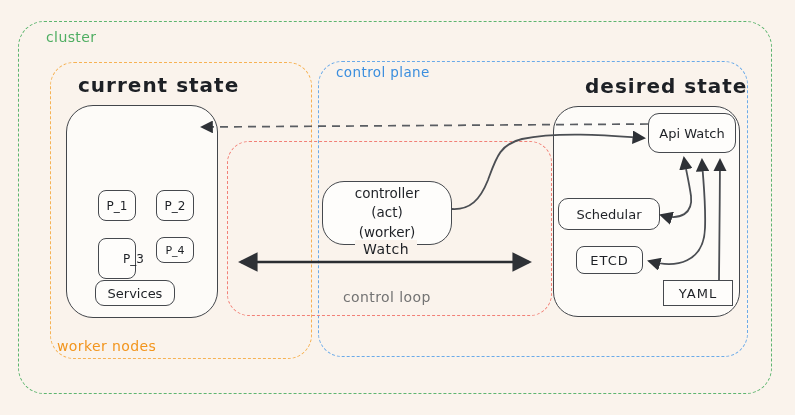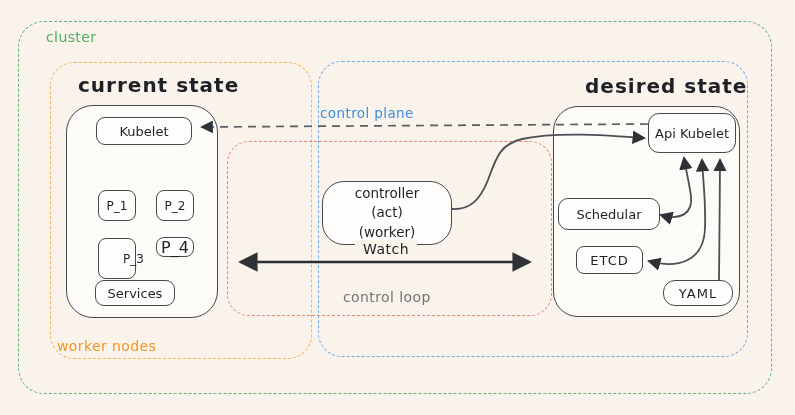--- a/index.html
+++ b/index.html
@@ -80,64 +80,61 @@
 <body>
 
 <div id="canvas">
 
   <div class="boundary" style="left:18px;top:21px;width:754px;height:373px;border-color:#5db56f;border-radius:26px;"></div>
   <div class="boundary" style="left:50px;top:62px;width:262px;height:297px;border-color:#f6b254;border-radius:24px;"></div>
   <div class="boundary" style="left:318px;top:61px;width:430px;height:296px;border-color:#6aaae9;border-radius:24px;"></div>
   <div class="boundary" style="left:227px;top:141px;width:325px;height:175px;border-color:#f28077;border-radius:22px;"></div>
 
   <div class="region-label" style="left:46px;top:29px;color:#4fae62;">cluster</div>
-  <div class="region-label" style="left:320px;top:64px;color:#3b8ede;font-size:13.5px;margin-top:41px;">control plane</div>
+  <div class="region-label" style="left:336px;top:64px;color:#3b8ede;font-size:13.5px;">control plane</div>
   <div class="region-label" style="left:57px;top:338px;color:#f2951d;">worker nodes</div>
   <div class="region-label" style="left:343px;top:289px;color:#737373;">control loop</div>
 
   <div class="big-title" style="left:78px;top:73px;width:150px;">current state</div>
   <div class="big-title" style="left:585px;top:74px;width:150px;">desired state</div>
 
   <div class="node-frame" style="left:66px;top:105px;width:152px;height:213px;"></div>
-  <div class="box" style="left:96px;top:117px;width:96px;height:28px;">
-    <span>Kubelet</span>
-  </div>
   <div class="box" style="left:98px;top:190px;width:38px;height:31px;border-radius:8px;font-size:12px;">
     <span>P_1</span>
   </div>
   <div class="box" style="left:156px;top:190px;width:38px;height:31px;border-radius:8px;font-size:12px;">
     <span>P_2</span>
   </div>
   <div class="box" style="left:98px;top:238px;width:38px;height:41px;border-radius:8px;font-size:12px;padding-left:33px;">
     <span>P_3</span>
   </div>
-  <div class="box" style="left:156px;top:237px;width:38px;height:20px;border-radius:8px;font-size:16px;">
+  <div class="box" style="left:156px;top:237px;width:38px;height:26px;border-radius:8px;font-size:11px;">
     <span>P_4</span>
   </div>
   <div class="box" style="left:95px;top:280px;width:80px;height:26px;">
     <span>Services</span>
   </div>
 
   <div class="box controller-box" style="left:322px;top:181px;width:130px;height:64px;">
     <span>controller</span>
     <span>(act)</span>
     <span>(worker)</span>
   </div>
 
   <div class="node-frame" style="left:553px;top:106px;width:187px;height:211px;border-radius:25px;"></div>
   <div class="box" style="left:648px;top:113px;width:88px;height:40px;border-radius:11px;">
-    <span>Api Kubelet</span>
+    <span>Api Watch</span>
   </div>
   <div class="box" style="left:558px;top:198px;width:102px;height:32px;border-radius:10px;">
     <span>Schedular</span>
   </div>
   <div class="box" style="left:576px;top:246px;width:67px;height:28px;border-radius:8px;letter-spacing:1px;">
     <span>ETCD</span>
   </div>
-  <div class="box" style="left:663px;top:280px;width:70px;height:26px;border-radius:12px;letter-spacing:1px;">
+  <div class="box" style="left:663px;top:280px;width:70px;height:26px;border-radius:0;letter-spacing:1px;">
     <span>YAML</span>
   </div>
 
   <div class="watch-label" style="left:355px;top:240px;">Watch</div>
 
   <svg id="arrow-layer" width="795" height="415" viewBox="0 0 795 415">
     <defs>
       <marker id="ah" viewBox="0 0 10 10" refX="8.5" refY="5" markerWidth="7.5" markerHeight="7.5" orient="auto-start-reverse">
         <path d="M0,0 L10,5 L0,10 z" fill="#2e3136"></path>
       </marker>

